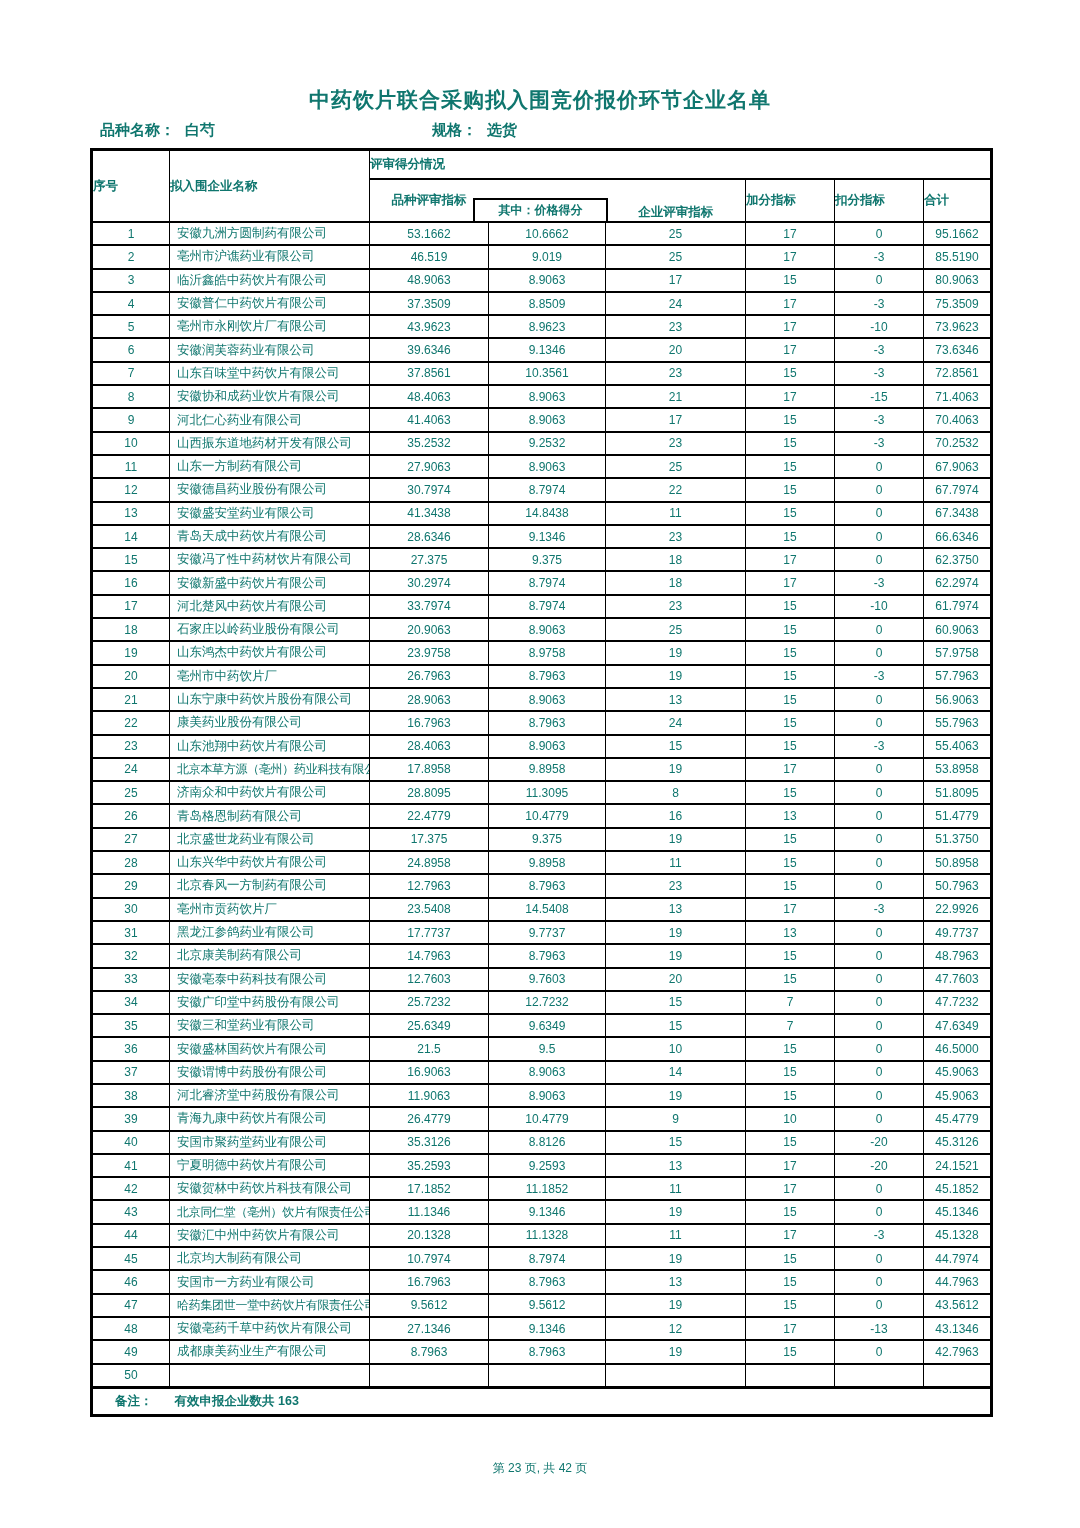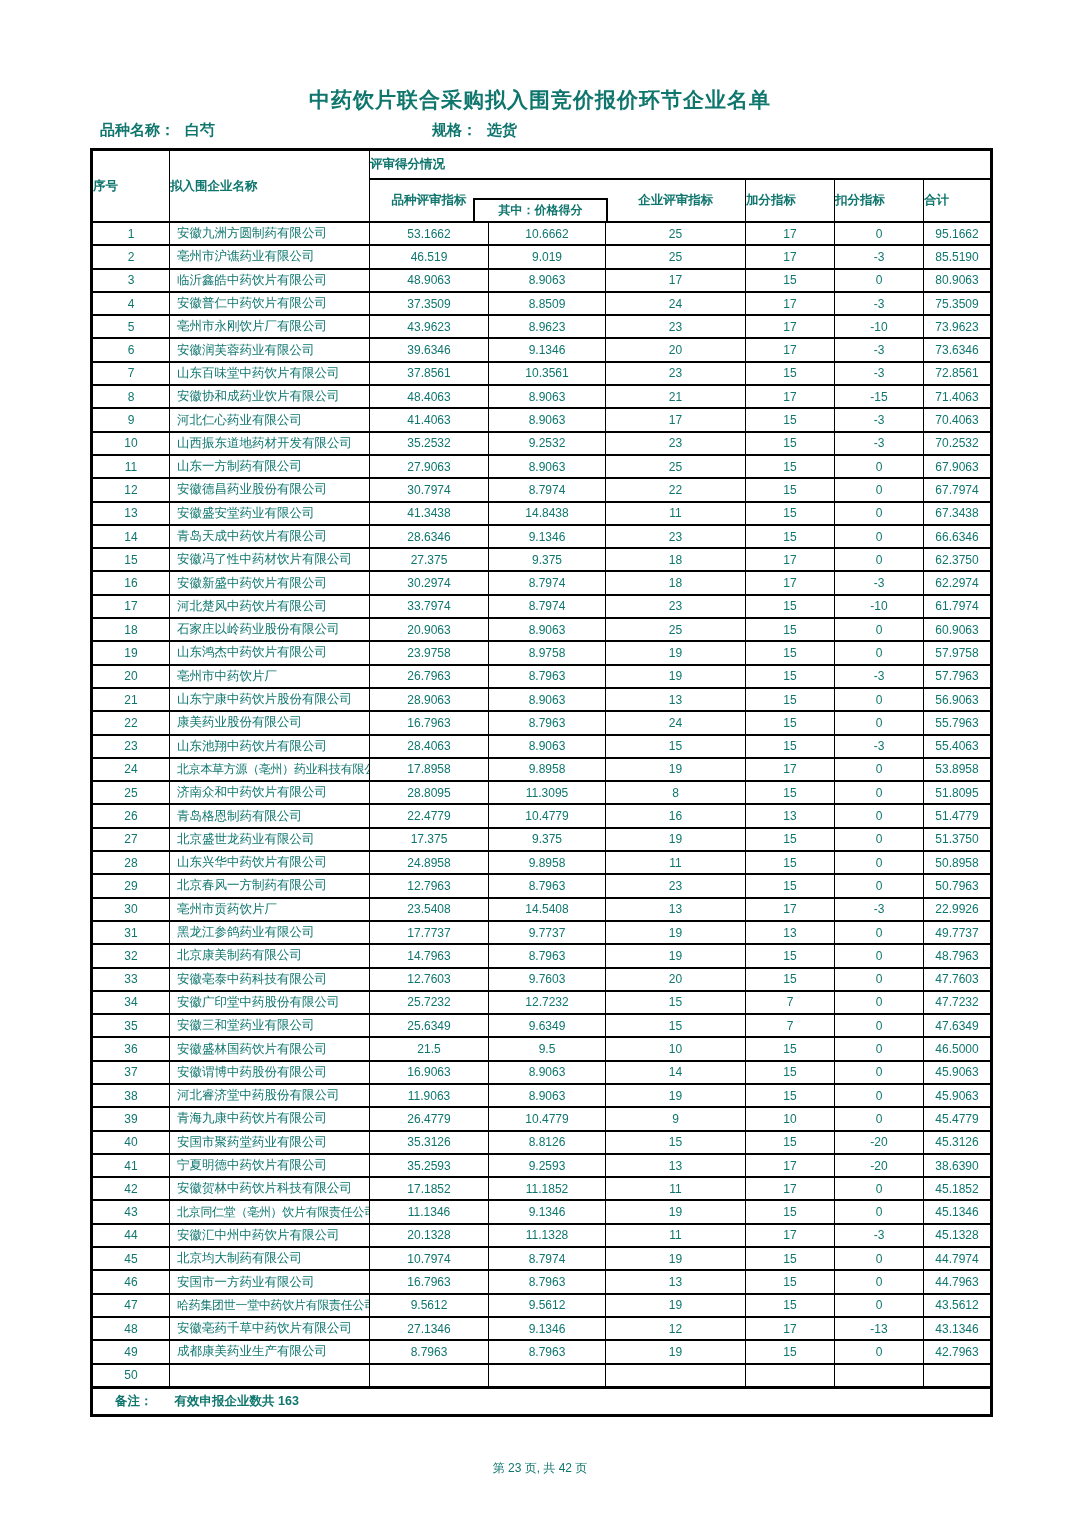--- a/index.html
+++ b/index.html
@@ -56,21 +56,21 @@
   }
   .hrow-1 th { height: 27px; }
   .hrow-2 th { height: 41px; }
   th.composite { position: relative; }
   .variety-label {
     position: absolute; left: 0; top: 0;
     width: 31.5%; height: 100%;
     display: flex; align-items: center; justify-content: center;
   }
   .enterprise-label {
-    position: absolute; right: 0; top: 0;
+    position: absolute; right: 0; top: 12px;
     width: 37%; height: 100%;
     display: flex; align-items: center; justify-content: center;
   }
   .price-box {
     position: absolute; left: 27.5%; width: 34.8%;
     top: 44%; bottom: 0;
     border: 2px solid #000; border-bottom: none;
     display: flex; align-items: center; justify-content: center;
     font-size: 12px;
   }
@@ -543,21 +543,21 @@
             <td>45.3126</td>
           </tr>
           <tr>
             <td>41</td>
             <td class="company">宁夏明德中药饮片有限公司</td>
             <td>35.2593</td>
             <td>9.2593</td>
             <td>13</td>
             <td>17</td>
             <td>-20</td>
-            <td>38.6390</td>
+            <td>24.1521</td>
           </tr>
           <tr>
             <td>42</td>
             <td class="company">安徽贺林中药饮片科技有限公司</td>
             <td>17.1852</td>
             <td>11.1852</td>
             <td>11</td>
             <td>17</td>
             <td>0</td>
             <td>45.1852</td>

